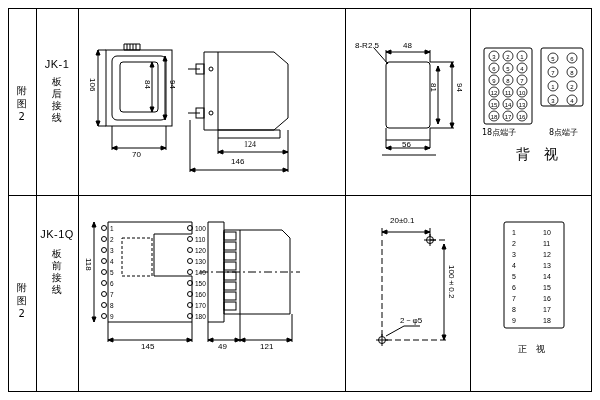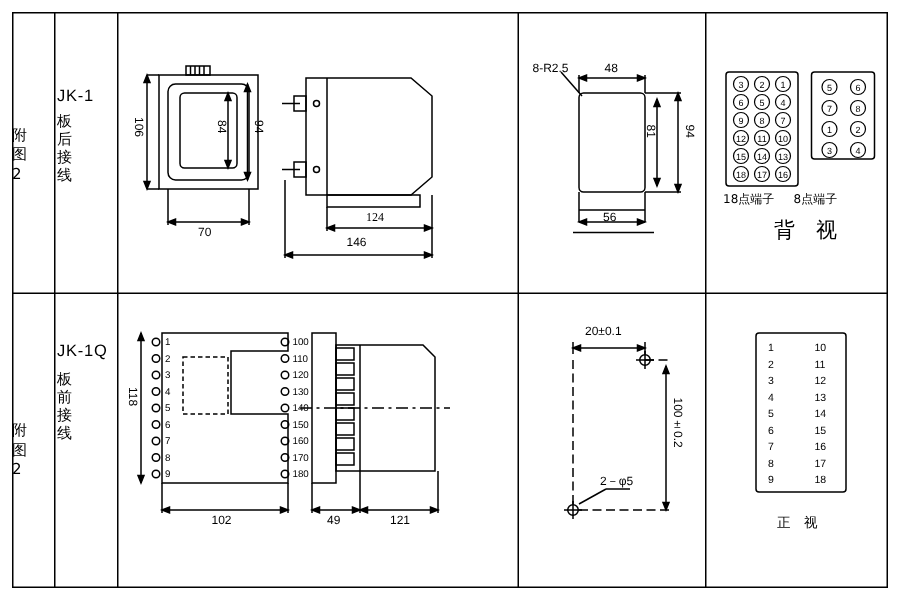--- a/index.html
+++ b/index.html
@@ -41,21 +41,21 @@
   .hline {
     position: absolute;
     left: 8px;
     width: 584px;
     height: 0;
     border-top: 1px solid #000;
   }
   
   .celltext {
     position: absolute;
-    text-align: left;
+    text-align: center;
     font-size: 10px;
     line-height: 12px;
     letter-spacing: 0.5px;
   }
   .lbl {
     position: absolute;
     font-size: 8px;
     line-height: 9px;
     white-space: nowrap;
   }
@@ -258,21 +258,21 @@
         <circle cx="572" cy="86" r="5" stroke="#000" fill="none"></circle>
         <text x="572" y="88.6" text-anchor="middle" font-size="6" font-family="&quot;Liberation Sans&quot;, sans-serif" fill="#000" stroke="none">2</text>
         <circle cx="553" cy="100" r="5" stroke="#000" fill="none"></circle>
         <text x="553" y="102.6" text-anchor="middle" font-size="6" font-family="&quot;Liberation Sans&quot;, sans-serif" fill="#000" stroke="none">3</text>
         <circle cx="572" cy="100" r="5" stroke="#000" fill="none"></circle>
         <text x="572" y="102.6" text-anchor="middle" font-size="6" font-family="&quot;Liberation Sans&quot;, sans-serif" fill="#000" stroke="none">4</text>
       </g>
   </svg>
 
   <div class="lbl cn" style="left:482px; top:128px;">18点端子</div>
-  <div class="lbl cn" style="left:529px; top:128px;">8点端子</div>
+  <div class="lbl cn" style="left:549px; top:128px;">8点端子</div>
   <div class="lbl cn" style="left:516px; top:150px; font-size:14px;">背　视</div>
 
   <div class="celltext cn" style="left:8px; top:282px; width:28px;">附</div>
   <div class="celltext cn" style="left:8px; top:295px; width:28px;">图</div>
   <div class="celltext cn" style="left:8px; top:308px; width:28px;">2</div>
 
   <div class="celltext" style="left:38px; top:228px; width:38px; font-size:11px;">JK-1Q</div>
   <div class="celltext cn" style="left:38px; top:248px; width:38px;">
     <span style="display:block;">板</span>
       <span style="display:block;">前</span>
@@ -343,21 +343,21 @@
       <line x1="240" y1="314" x2="240" y2="342"></line>
 
       <line x1="240" y1="340" x2="292" y2="340"></line>
       <path d="M240 340 l5 -2 v4 z" fill="#000"></path>
       <path d="M292 340 l-5 -2 v4 z" fill="#000"></path>
       <line x1="292" y1="314" x2="292" y2="342"></line>
     </g>
   </svg>
 
   <div class="lbl-v" style="left:84px; top:258px;">118</div>
-  <div class="lbl" style="left:141px; top:342px;">102</div>
+  <div class="lbl" style="left:141px; top:342px;">145</div>
   <div class="lbl" style="left:218px; top:342px;">49</div>
   <div class="lbl" style="left:260px; top:342px;">121</div>
 
   <div id="row2-left-nums">
       <div class="lbl" style="left: 110px; top: 224px; font-size: 6.5px;">1</div>
       <div class="lbl" style="left: 110px; top: 235px; font-size: 6.5px;">2</div>
       <div class="lbl" style="left: 110px; top: 246px; font-size: 6.5px;">3</div>
       <div class="lbl" style="left: 110px; top: 257px; font-size: 6.5px;">4</div>
       <div class="lbl" style="left: 110px; top: 268px; font-size: 6.5px;">5</div>
       <div class="lbl" style="left: 110px; top: 279px; font-size: 6.5px;">6</div>

